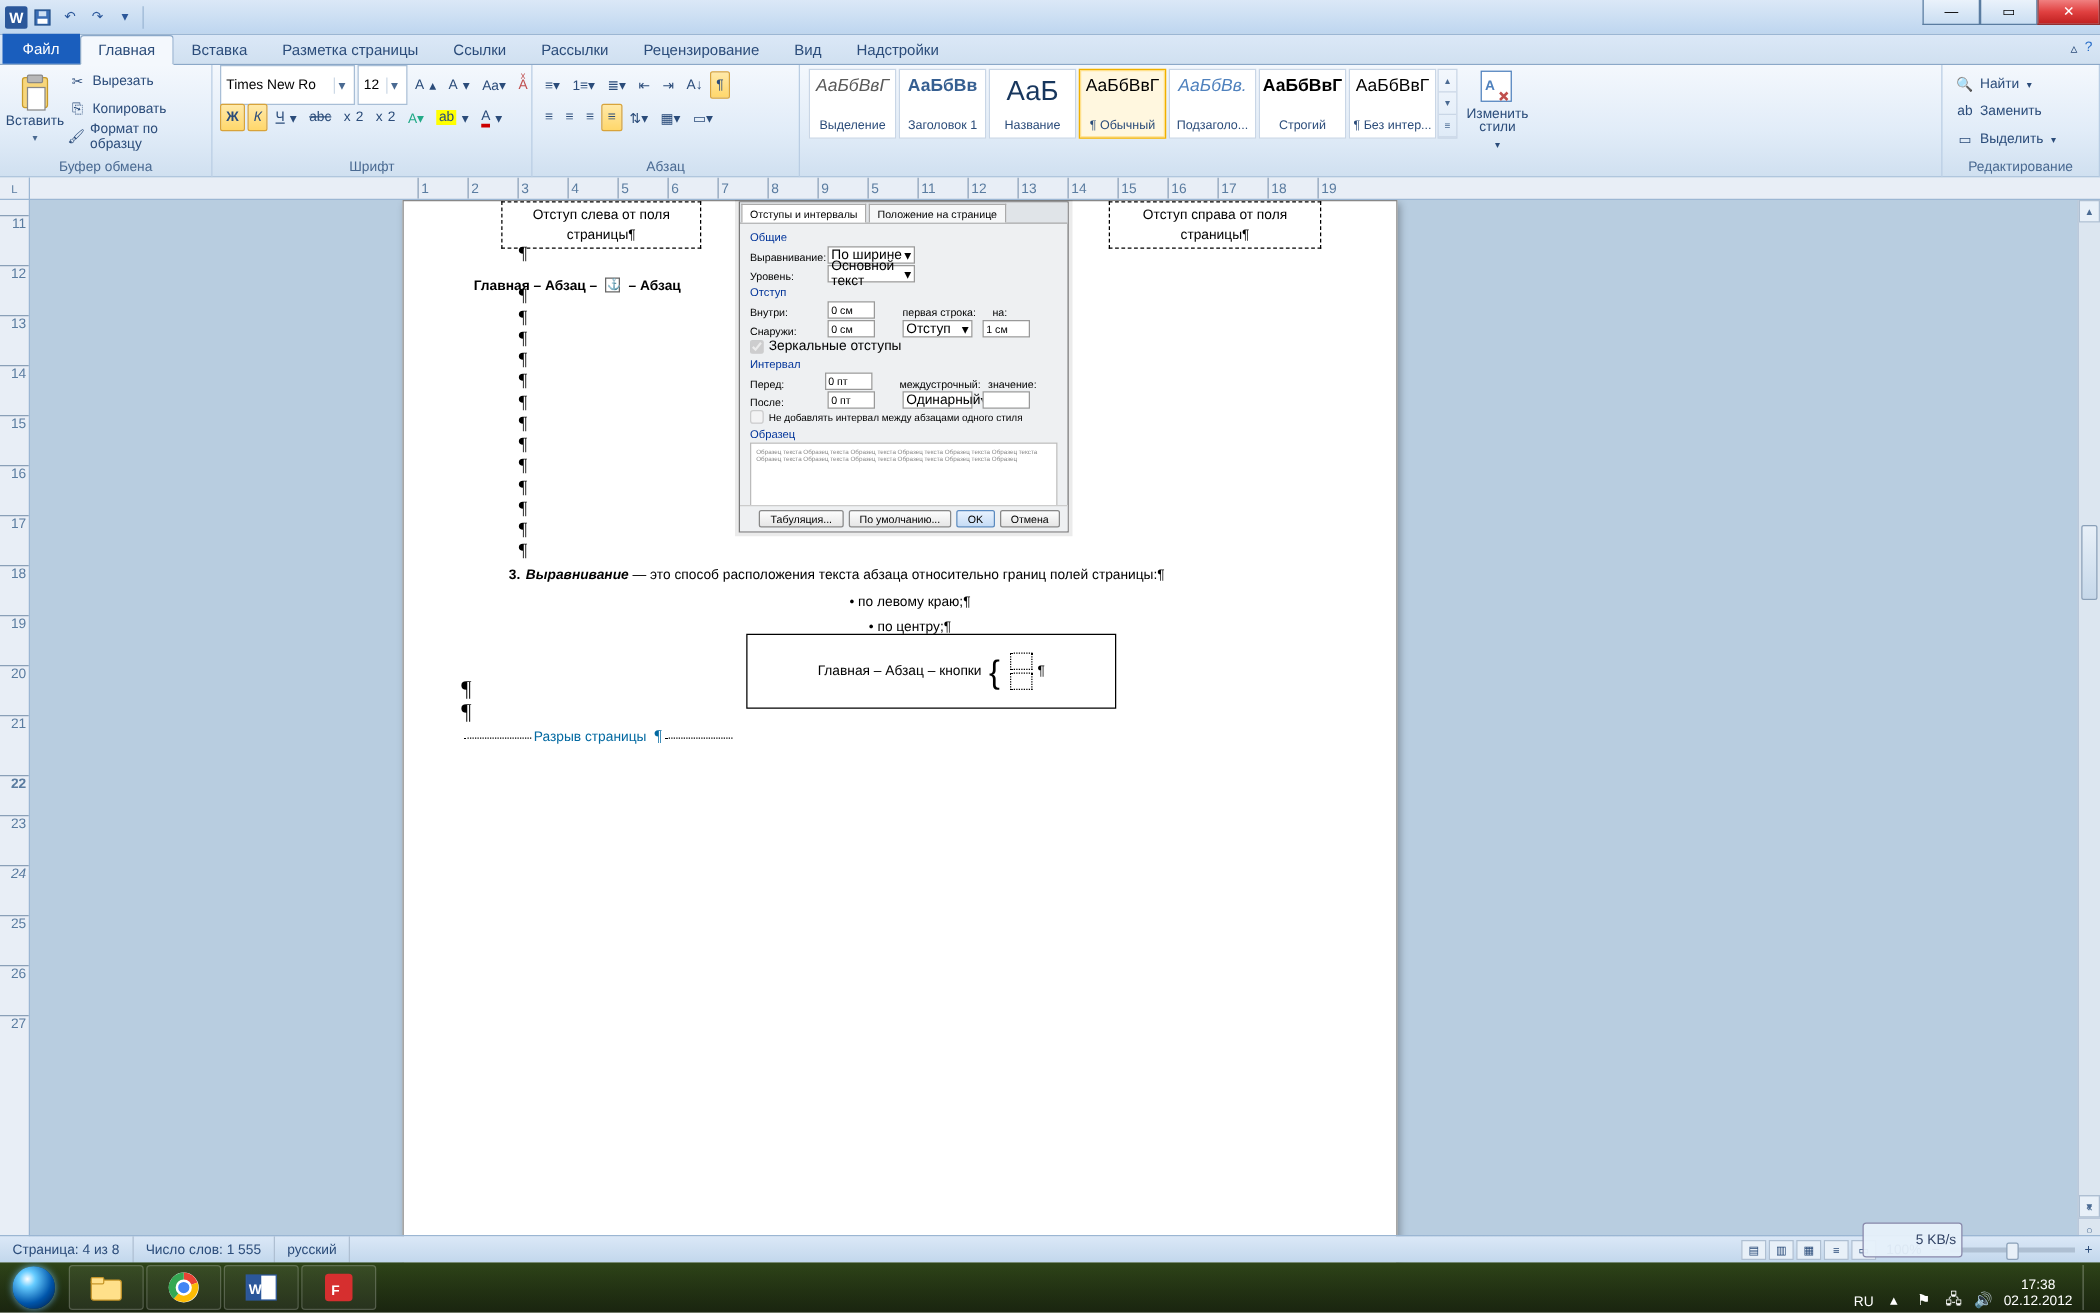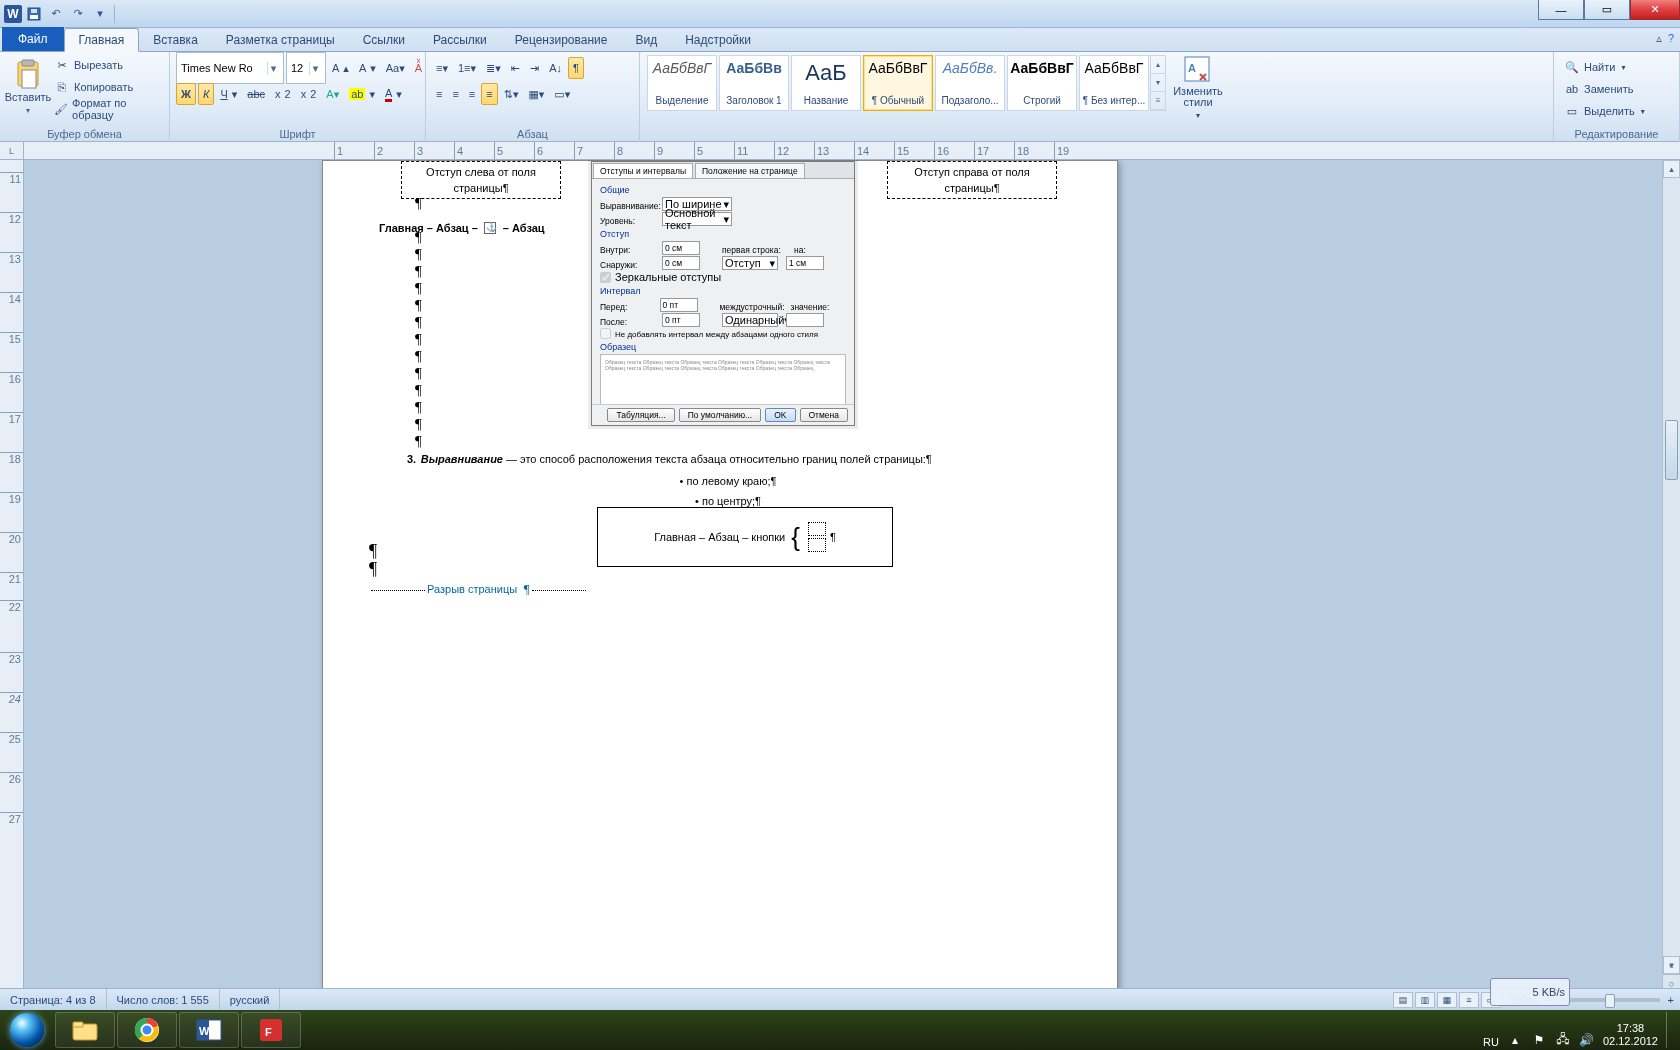--- a/index.html
+++ b/index.html
@@ -321,21 +321,21 @@
         <div class="tick" style="top: 52px;">12</div>
         <div class="tick" style="top: 92px;">13</div>
         <div class="tick" style="top: 132px;">14</div>
         <div class="tick" style="top: 172px;">15</div>
         <div class="tick" style="top: 212px;">16</div>
         <div class="tick" style="top: 252px;">17</div>
         <div class="tick" style="top: 292px;">18</div>
         <div class="tick" style="top: 332px;">19</div>
         <div class="tick" style="top: 372px;">20</div>
         <div class="tick" style="top: 412px;">21</div>
-        <div class="tick" style="top: 440px;">22</div>
+        <div class="tick" style="top: 460px; font-weight: bold;">22</div>
         <div class="tick" style="top: 492px;">23</div>
         <div class="tick" style="top: 532px; font-style: italic;">24</div>
         <div class="tick" style="top: 572px;">25</div>
         <div class="tick" style="top: 612px;">26</div>
         <div class="tick" style="top: 652px;">27</div>
       </div>
   </div>
   <div class="hruler-wrap">
     <div class="hruler" id="hruler">
         <div class="seg" style="left: 310px;">1</div>

